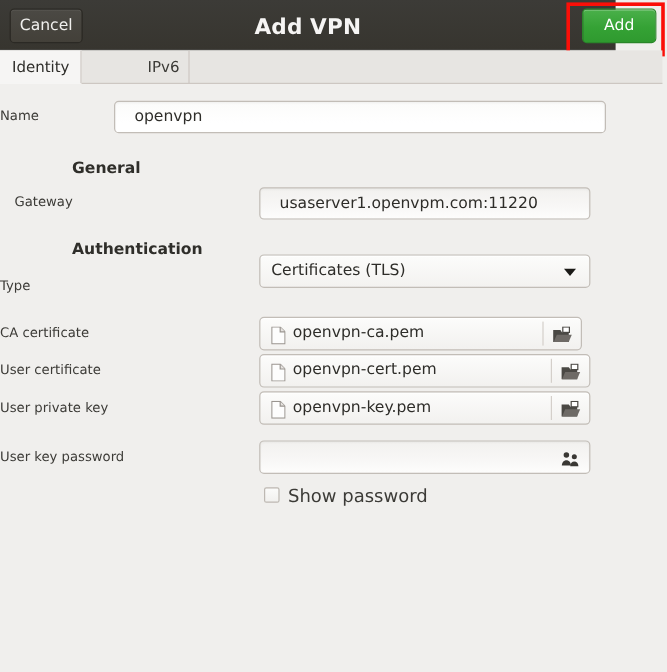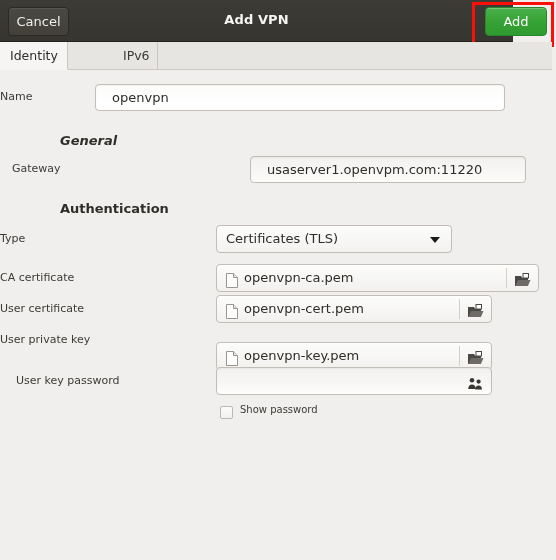--- a/index.html
+++ b/index.html
@@ -25,21 +25,21 @@
     background: linear-gradient(to bottom, #3c3b37 0%, #37352f 100%);
     border-bottom: 1px solid #24221e;
     box-sizing: border-box;
   }
   .hb-title {
     position: absolute;
     left: 0; right: 0; top: 12px;
     text-align: center;
     color: #f6f5f4;
     font-weight: bold;
-    font-size: 13px;
+    font-size: 18px;
     letter-spacing: 0.1px;
   }
   .hb-btn {
     position: absolute;
     top: 7px;
     height: 29px;
     border-radius: 4px;
     box-sizing: border-box;
     font-size: 13px;
     line-height: 27px;
@@ -226,21 +226,21 @@
     left: 0; top: 2px;
     width: 13px; height: 13px;
     box-sizing: border-box;
     background: linear-gradient(to bottom, #fbfbfa, #f1f0ee);
     border: 1px solid #bdb8b2;
     border-radius: 2px;
   }
   .chklabel {
     position: absolute;
     left: 20px; top: 0;
-    font-size: 10px;
+    font-size: 15px;
     color: #3c3b37;
     white-space: nowrap;
   }
 </style>
 </head>
 <body>
 
 <div class="headerbar">
   <div class="hb-btn hb-cancel">Cancel</div>
   <div class="hb-title">Add VPN</div>
@@ -251,35 +251,35 @@
 <div class="tabstrip">
   <div class="tab active" style="left:0px;width:68px;">Identity</div>
   <div class="tab" style="left:113px;width:45px;">IPv6</div>
 </div>
 
 <div class="content">
 
   <div class="flabel" style="left:0px; top:20px; width:85px;">Name</div>
   <div class="entry" style="left:95px; top:14px; width:410px;" placeholder="">openvpn</div>
 
-  <div class="section-head" style="left:60px; top:63px;font-style:italic;">General</div>
+  <div class="section-head" style="left:60px; top:63px;">General</div>
 
   <div class="flabel" style="left:12px; top:92px; width:206px;">Gateway</div>
-  <div class="entry grayfill" style="left:216px; top:86px; width:276px;margin-left:34px;" placeholder="">usaserver1.openvpm.com:11220</div>
+  <div class="entry grayfill" style="left:216px; top:86px; width:276px;" placeholder="">usaserver1.openvpm.com:11220</div>
 
   <div class="section-head" style="left:60px; top:131px;">Authentication</div>
 
   <div class="flabel" style="left:0px; top:162px; width:206px;">Type</div>
-  <div class="combo" style="left:216px; top:155px; width:236px;">
+  <div class="combo" style="left:216px; top:142px; width:276px;">
     <span>Certificates (TLS)</span>
     <span class="arrow"></span>
   </div>
 
   <div class="flabel" style="left:0px; top:201px; width:206px;">CA certificate</div>
-  <div class="fchooser" style="left:216px; top:194px; width:323px;padding-left:32px;">
+  <div class="fchooser" style="left:216px; top:194px; width:269px;padding-left:32px;">
     <span class="fc-doc">
       <svg width="12" height="15" viewBox="0 0 12 15">
         <path d="M0.5 0.5 H7.5 L11.5 4.5 V14.5 H0.5 Z" fill="#fdfdfd" stroke="#9a9590" stroke-width="1"></path>
         <path d="M7.5 0.5 V4.5 H11.5" fill="#e6e3e0" stroke="#9a9590" stroke-width="1"></path>
       </svg>
     </span>
     <span class="fc-name">openvpn-ca.pem</span>
     <span class="fc-sep"></span>
     <span class="fc-open">
       <svg width="17" height="15" viewBox="0 0 17 15">
@@ -303,39 +303,39 @@
     <span class="fc-open">
       <svg width="17" height="15" viewBox="0 0 17 15">
         <path d="M1 3 h6 l1.4 2 H14 v8 H1 Z" fill="#4a4844"></path>
         <path d="M4 7 h12.5 l-2.6 6 H1.4 Z" fill="#6e6a66"></path>
         <rect x="9" y="0.5" width="5.5" height="4.5" fill="#ffffff" stroke="#4a4844" stroke-width="1"></rect>
       </svg>
     </span>
   </div>
 
   <div class="flabel" style="left:0px; top:263px; width:206px;">User private key</div>
-  <div class="fchooser" style="left:216px; top:272px; width:276px;">
+  <div class="fchooser" style="left:216px; top:256px; width:276px;">
     <span class="fc-doc">
       <svg width="12" height="15" viewBox="0 0 12 15">
         <path d="M0.5 0.5 H7.5 L11.5 4.5 V14.5 H0.5 Z" fill="#fdfdfd" stroke="#9a9590" stroke-width="1"></path>
         <path d="M7.5 0.5 V4.5 H11.5" fill="#e6e3e0" stroke="#9a9590" stroke-width="1"></path>
       </svg>
     </span>
     <span class="fc-name">openvpn-key.pem</span>
     <span class="fc-sep"></span>
     <span class="fc-open">
       <svg width="17" height="15" viewBox="0 0 17 15">
         <path d="M1 3 h6 l1.4 2 H14 v8 H1 Z" fill="#4a4844"></path>
         <path d="M4 7 h12.5 l-2.6 6 H1.4 Z" fill="#6e6a66"></path>
         <rect x="9" y="0.5" width="5.5" height="4.5" fill="#ffffff" stroke="#4a4844" stroke-width="1"></rect>
       </svg>
     </span>
   </div>
 
-  <div class="flabel" style="left:0px; top:304px; width:206px;padding-left:16px;">User key password</div>
+  <div class="flabel" style="left:0px; top:304px; width:206px;">User key password</div>
   <div class="entry grayfill" style="left:216px; top:297px; width:276px; height:28px;" placeholder="">
       <span class="pwd-people">
       <svg width="16" height="14" viewBox="0 0 16 14">
         <circle cx="5" cy="3.2" r="2.3" fill="#3a3834"></circle>
         <path d="M1.2 12 c0-2.6 1.7-4.4 3.8-4.4 s3.8 1.8 3.8 4.4 Z" fill="#3a3834"></path>
         <circle cx="11.6" cy="4.6" r="2.1" fill="#3a3834"></circle>
         <path d="M8.2 12.6 c0-2.4 1.5-4 3.4-4 s3.4 1.6 3.4 4 Z" fill="#3a3834"></path>
       </svg>
     </span>
   </div>

